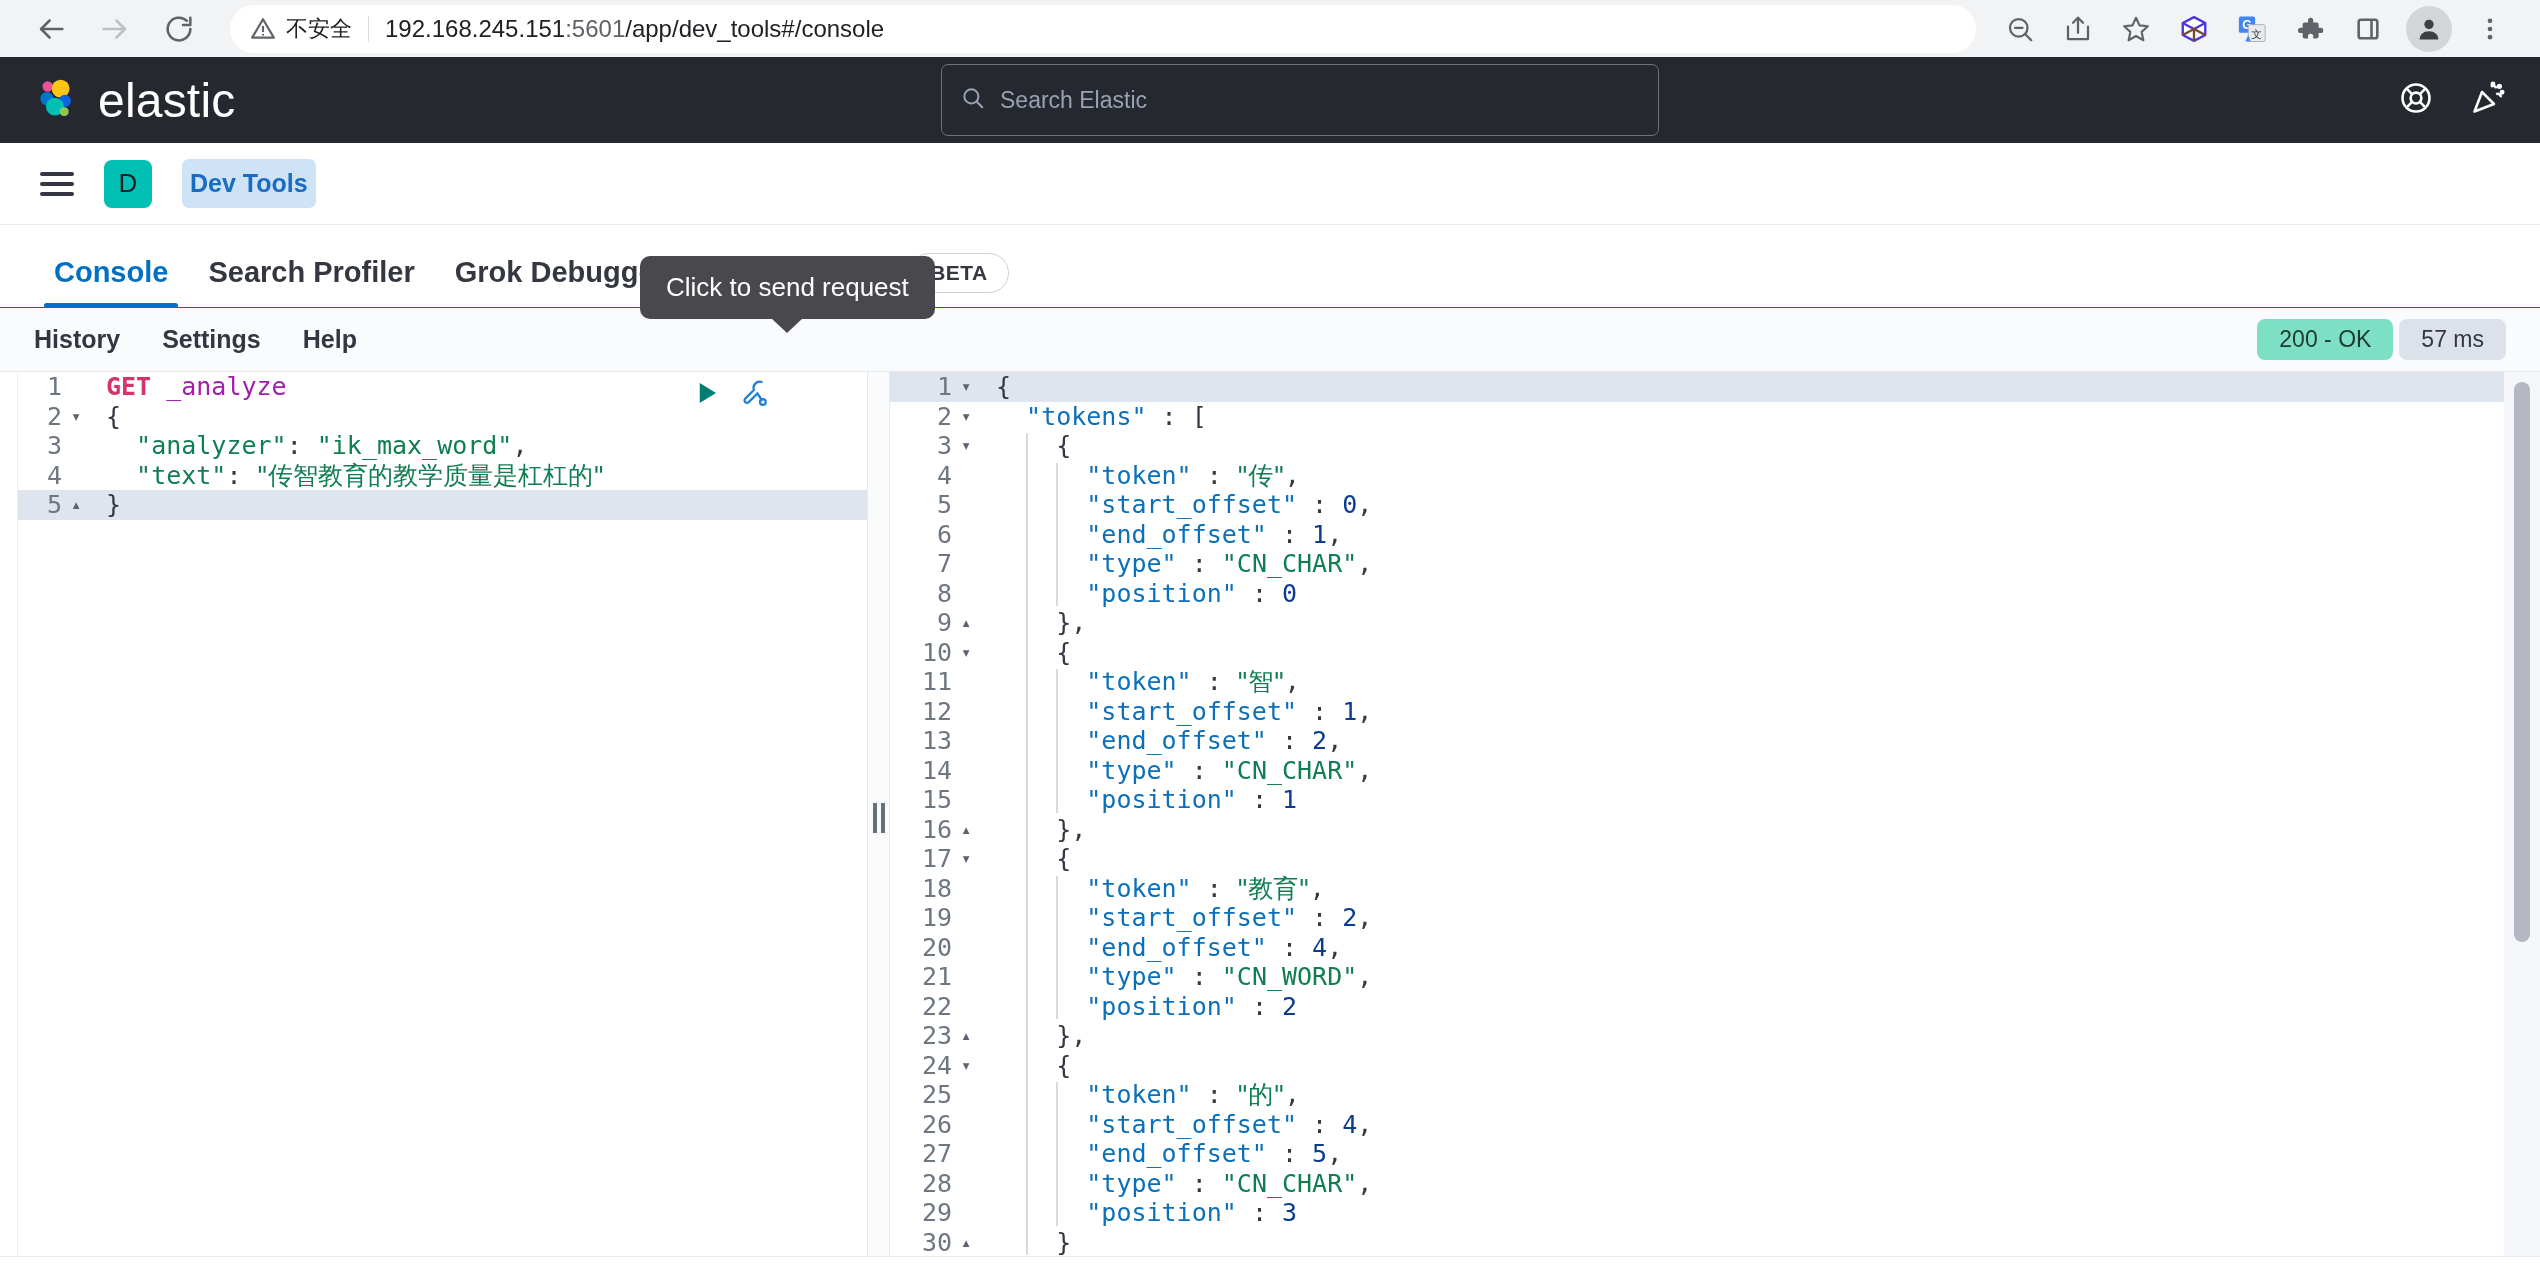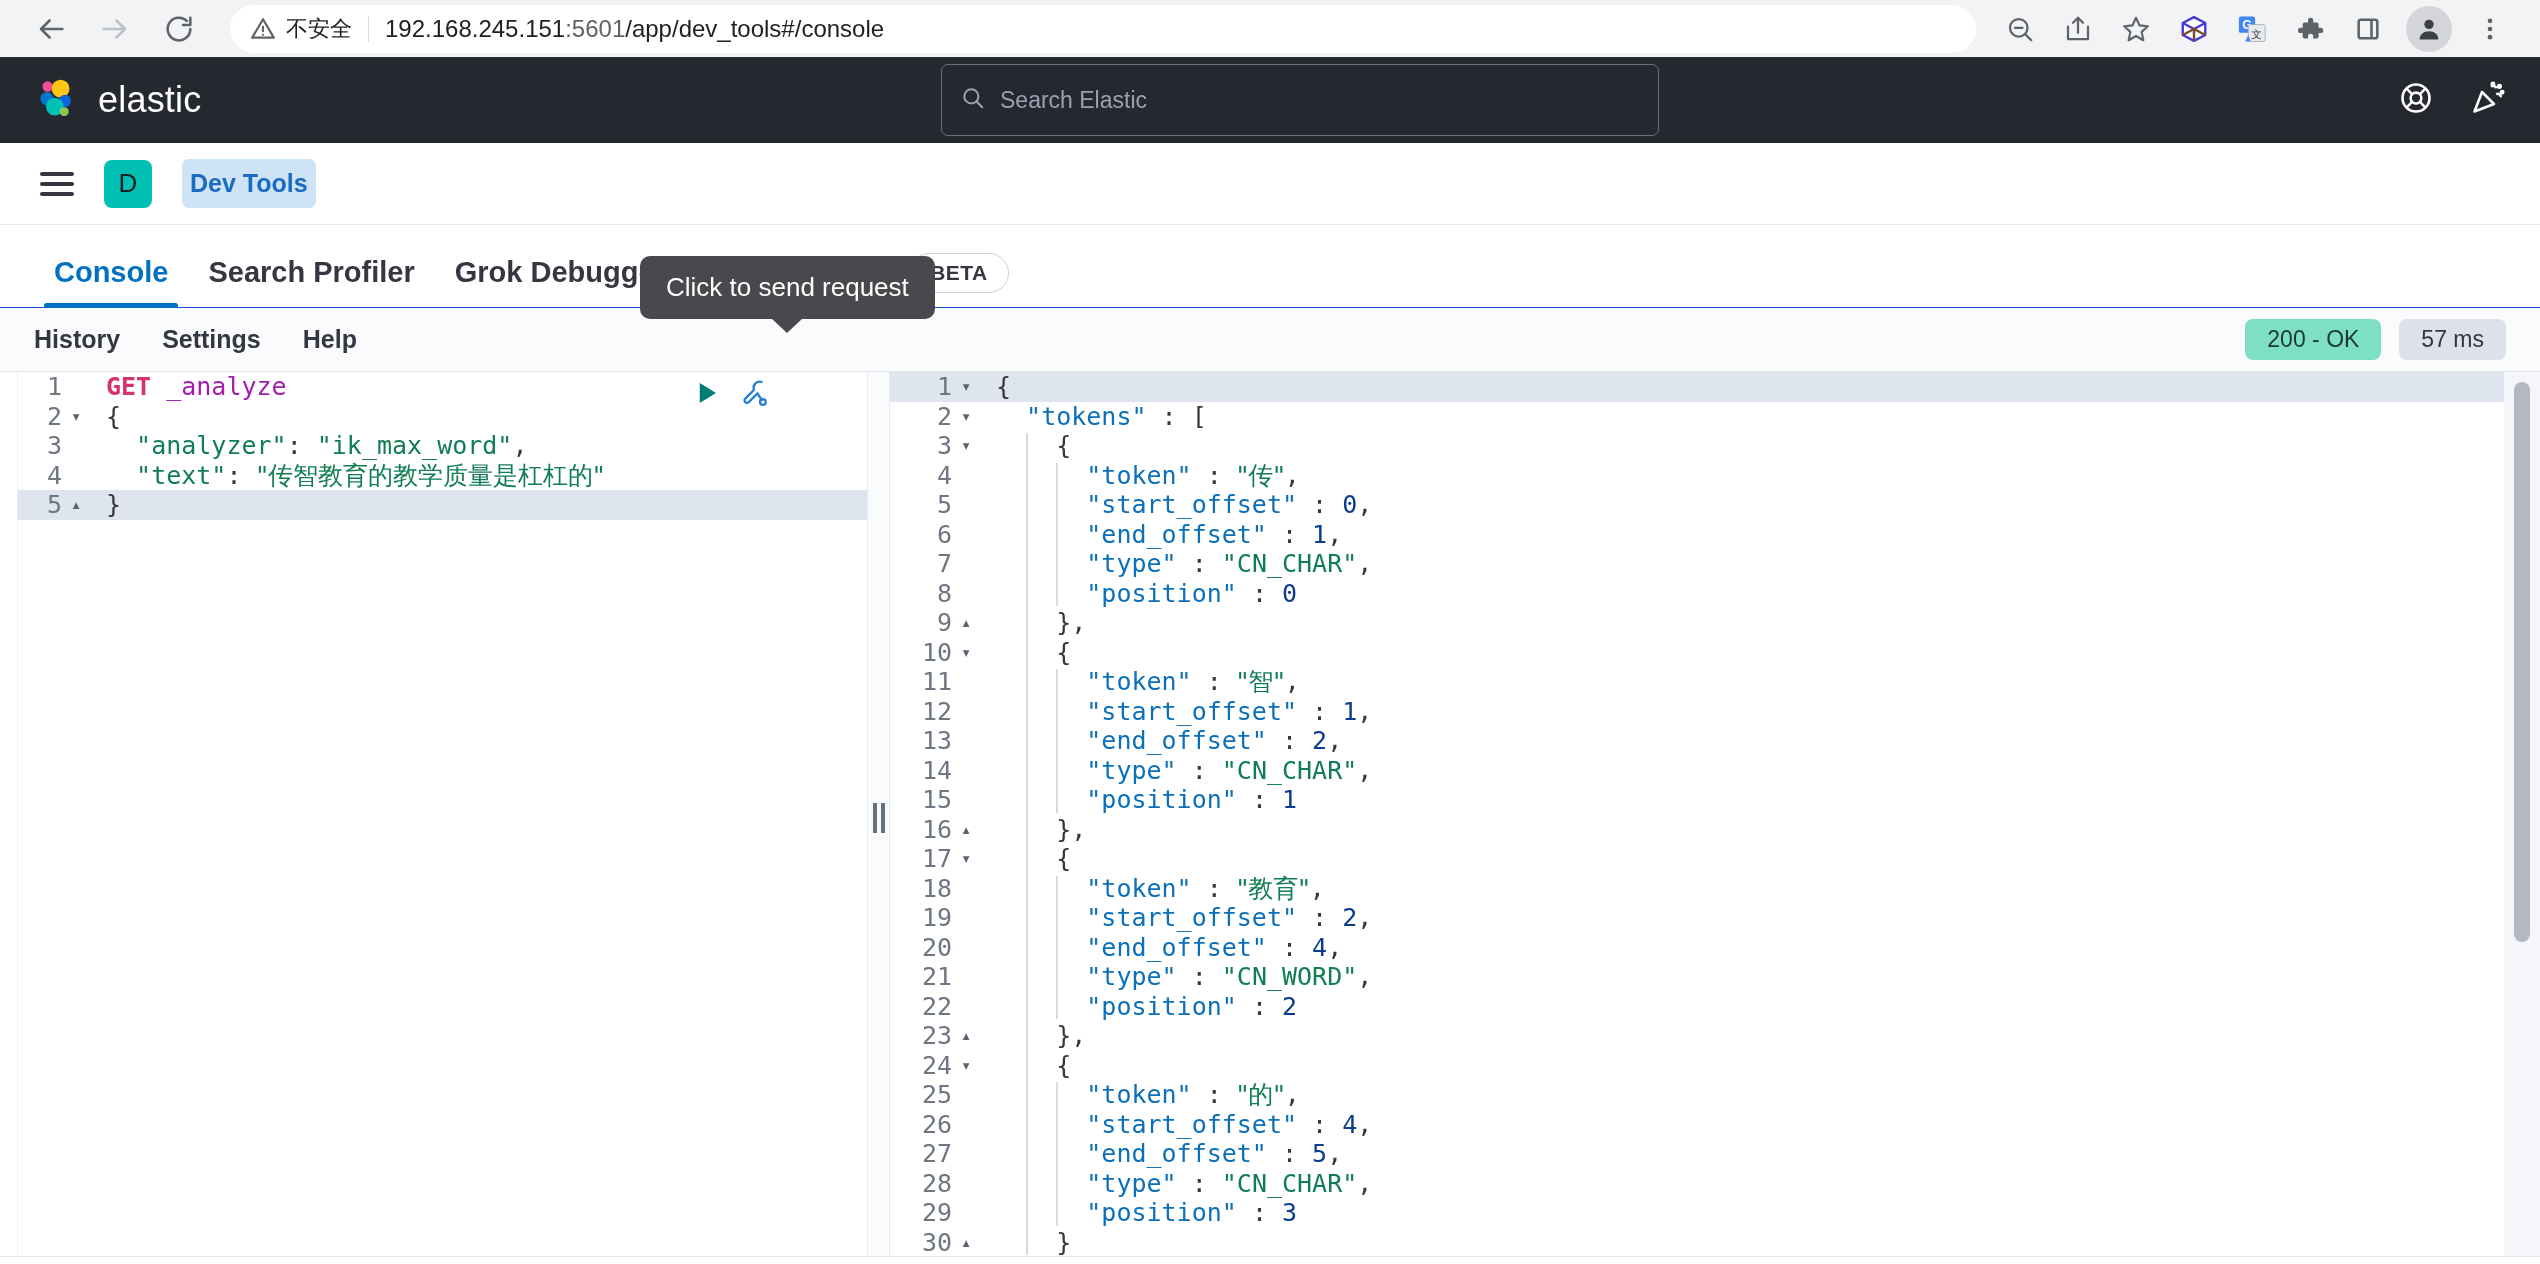--- a/index.html
+++ b/index.html
@@ -76,21 +76,21 @@
     height: 86px;
     background: #25282f;
     display: flex;
     align-items: center;
     padding: 0 34px;
     position: relative;
   }
   #brand { display: flex; align-items: center; gap: 18px; }
   #brand-name {
     color: #ffffff;
-    font-size: 36px;
+    font-size: 48px;
     letter-spacing: .2px;
     font-weight: 400;
   }
   #global-search {
     position: absolute;
     left: 941px;
     width: 718px;
     height: 72px;
     border: 1px solid #6a717d;
     border-radius: 7px;
@@ -177,21 +177,21 @@
     display: flex; align-items: center;
     padding: 0 34px;
     gap: 42px;
     background: #fafbfd;
     border-bottom: 1px solid #e3e8ef;
     position: relative;
   }
   .toolbar-link { font-size: 25px; font-weight: 600; color: #343741; }
   #status-group {
     margin-left: auto;
-    display: flex; align-items: center; gap: 18px;
+    display: flex; align-items: center; gap: 6px;
   }
   #status-code {
     background: #7ddfc3;
     color: #1c3a33;
     font-size: 23px; font-weight: 500;
     border-radius: 8px;
     padding: 7px 22px;
   }
   #status-time {
     background: #dde2ea;

